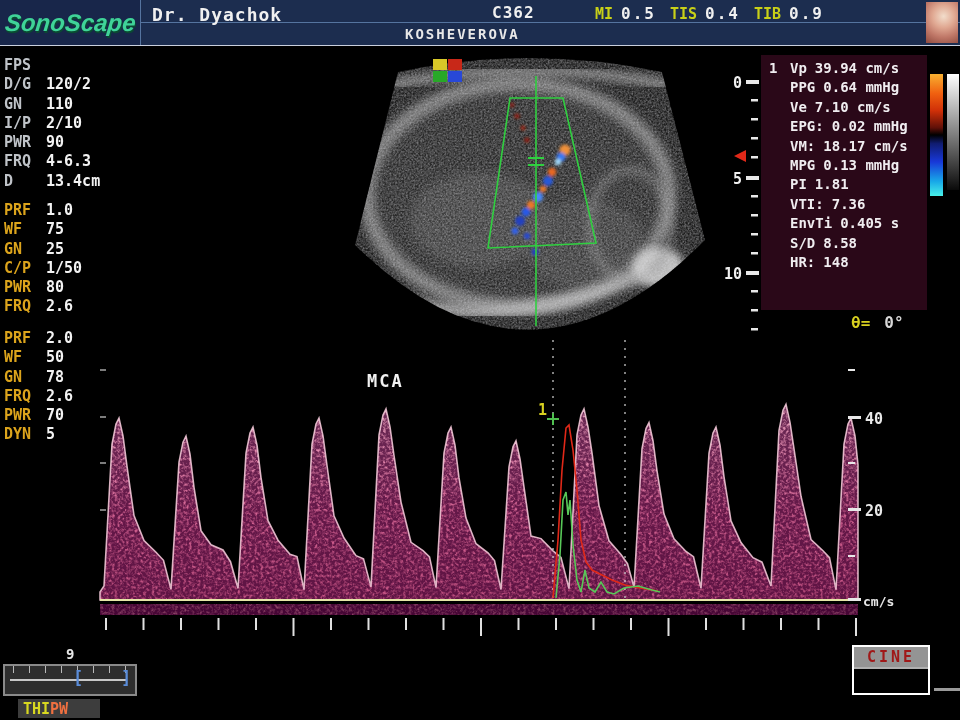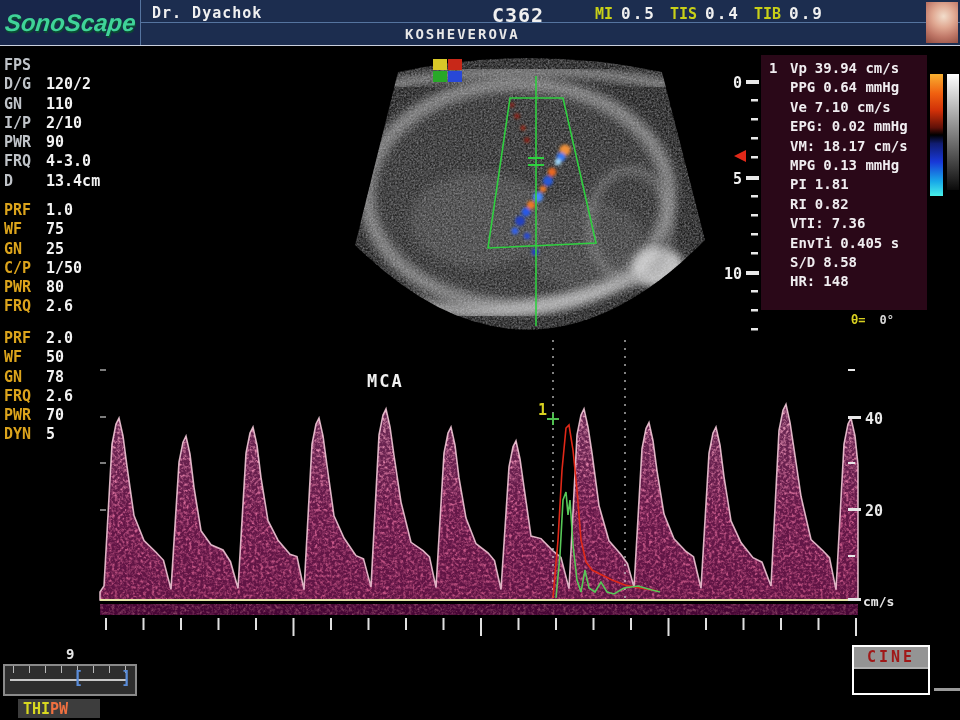--- a/index.html
+++ b/index.html
@@ -4,44 +4,44 @@
 <style>
   html,body{margin:0;padding:0;background:#000;}
   #screen{position:relative;width:960px;height:720px;background:#000;overflow:hidden;
           font-family:"DejaVu Sans Mono","Liberation Mono",monospace;}
   
   #header{position:absolute;left:0;top:0;width:960px;height:45px;background:#1c2d4f;border-bottom:1px solid #c9cfdd;}
   #logo{position:absolute;left:0;top:0;width:140px;height:45px;background:#18264a;display:flex;align-items:center;justify-content:center;}
   #logo span{font-family:"Liberation Sans",sans-serif;font-style:italic;font-weight:bold;font-size:24px;color:#3fd398;text-shadow:1px 2px 0 #0a4a32;transform:skewX(-6deg);}
   .hdiv-v{position:absolute;left:140px;top:0;width:1px;height:45px;background:#55749f;}
   .hdiv-h{position:absolute;left:141px;top:22px;width:819px;height:1px;background:#55749f;}
-  .htext{position:absolute;color:#f0f0f0;font-size:15px;font-weight:bold;letter-spacing:1px;white-space:nowrap;}
+  .htext{position:absolute;color:#f0f0f0;font-size:18px;font-weight:bold;letter-spacing:1px;white-space:nowrap;}
   #physician{left:152px;top:4px;}
-  #probe{left:492px;top:3px;font-size:20px;}
+  #probe{left:492px;top:3px;font-size:16px;}
   #indices{position:absolute;left:595px;top:4px;display:flex;gap:14px;}
   .idx .lab{color:#c8d018;font-weight:bold;font-size:15px;margin-right:8px;}
   .idx .val{color:#f0f0f0;font-weight:bold;font-size:16px;letter-spacing:2px;}
   #patient{left:405px;top:26px;font-size:14px;letter-spacing:2px;color:#e8e8e8;}
   #datetime{left:616px;top:25px;font-size:16px;letter-spacing:1px;}
   #thumb{position:absolute;left:926px;top:2px;width:32px;height:41px;background:
      radial-gradient(circle at 55% 35%, #f2ddcb, #e0a892 35%, #c07868 65%, #8e4a3e 100%);}
   
   .pgroup{position:absolute;left:4px;width:125px;}
   #pg1{top:56px;} #pg2{top:201px;} #pg3{top:329px;}
   .prow{height:19.3px;font-size:15px;font-weight:bold;white-space:nowrap;}
   .prow .pl{display:inline-block;width:42px;}
   #pg1 .pl{color:#bfc3c8;} #pg2 .pl,#pg3 .pl{color:#dca41c;}
   .prow .pv{color:#f2f2f2;}
   
   #meas{position:absolute;left:761px;top:55px;width:166px;height:250px;background:#2a0818;padding-top:5px;}
   .mrow{position:relative;height:19.4px;font-size:14px;font-weight:bold;color:#f0edf0;padding-left:29px;white-space:nowrap;}
   .mrow .midx{position:absolute;left:8px;}
   .mrow .ml{margin-right:8px;}
   
-  #angle{position:absolute;left:851px;top:313px;font-size:12px;font-weight:bold;white-space:nowrap;}
+  #angle{position:absolute;left:851px;top:313px;font-size:16px;font-weight:bold;white-space:nowrap;}
   #angle .al{color:#d8d020;} #angle .av{color:#d8d8d8;margin-left:14px;}
   
   #cbar{position:absolute;left:930px;top:74px;width:13px;height:122px;background:linear-gradient(to bottom,
         #f8b030 0%,#f06010 16%,#d03008 30%,#601008 44%,#000 50%,#101c70 57%,#1838d8 72%,#18a8e8 88%,#48f0e8 100%);}
   #gbar{position:absolute;left:947px;top:74px;width:12px;height:116px;background:linear-gradient(to bottom,#fff,#0a0a0a);}
   
   #slider-label{position:absolute;left:66px;top:646px;color:#e8e8e8;font-size:14px;font-weight:bold;}
   #slider{position:absolute;left:3px;top:664px;width:130px;height:28px;background:#2e2e2e;border:2px solid #8a8a8a;}
   #slider .tick{position:absolute;top:0;width:1px;height:7px;background:#b8b8b8;}
   #slider .groove{position:absolute;left:5px;top:13px;width:116px;height:2px;background:#c8c8c8;}
@@ -80,21 +80,21 @@
     <div class="htext" id="patient">KOSHEVEROVA</div>
     <div id="thumb"></div>
   </div>
 
   <div class="pgroup" id="pg1">
     <div class="prow"><span class="pl">FPS</span><span class="pv"></span></div>
     <div class="prow"><span class="pl">D/G</span><span class="pv">120/2</span></div>
     <div class="prow"><span class="pl">GN</span><span class="pv">110</span></div>
     <div class="prow"><span class="pl">I/P</span><span class="pv">2/10</span></div>
     <div class="prow"><span class="pl">PWR</span><span class="pv">90</span></div>
-    <div class="prow"><span class="pl">FRQ</span><span class="pv">4-3.0</span></div>
+    <div class="prow"><span class="pl">FRQ</span><span class="pv">4-6.3</span></div>
     <div class="prow"><span class="pl">D</span><span class="pv">13.4cm</span></div>
   </div>
   <div class="pgroup" id="pg2">
     <div class="prow"><span class="pl">PRF</span><span class="pv">1.0</span></div>
     <div class="prow"><span class="pl">WF</span><span class="pv">75</span></div>
     <div class="prow"><span class="pl">GN</span><span class="pv">25</span></div>
     <div class="prow"><span class="pl">C/P</span><span class="pv">1/50</span></div>
     <div class="prow"><span class="pl">PWR</span><span class="pv">80</span></div>
     <div class="prow"><span class="pl">FRQ</span><span class="pv">2.6</span></div>
   </div>
@@ -193,21 +193,20 @@
   </svg>
 
   <div id="meas">
     <div class="mrow"><span class="midx">1</span><span class="ml">Vp</span><span>39.94 cm/s</span></div>
     <div class="mrow"><span class="ml">PPG</span><span>0.64 mmHg</span></div>
     <div class="mrow"><span class="ml">Ve</span><span>7.10 cm/s</span></div>
     <div class="mrow"><span class="ml">EPG:</span><span>0.02 mmHg</span></div>
     <div class="mrow"><span class="ml">VM:</span><span>18.17 cm/s</span></div>
     <div class="mrow"><span class="ml">MPG</span><span>0.13 mmHg</span></div>
     <div class="mrow"><span class="ml">PI</span><span>1.81</span></div>
-    <div class="mrow"><span class="ml">RI</span><span>0.82</span></div>
     <div class="mrow"><span class="ml">VTI:</span><span>7.36</span></div>
     <div class="mrow"><span class="ml">EnvTi</span><span>0.405 s</span></div>
     <div class="mrow"><span class="ml">S/D</span><span>8.58</span></div>
     <div class="mrow"><span class="ml">HR:</span><span>148</span></div>
   </div>
 
   <div id="cbar"></div>
   <div id="gbar"></div>
 
   <div id="angle">

